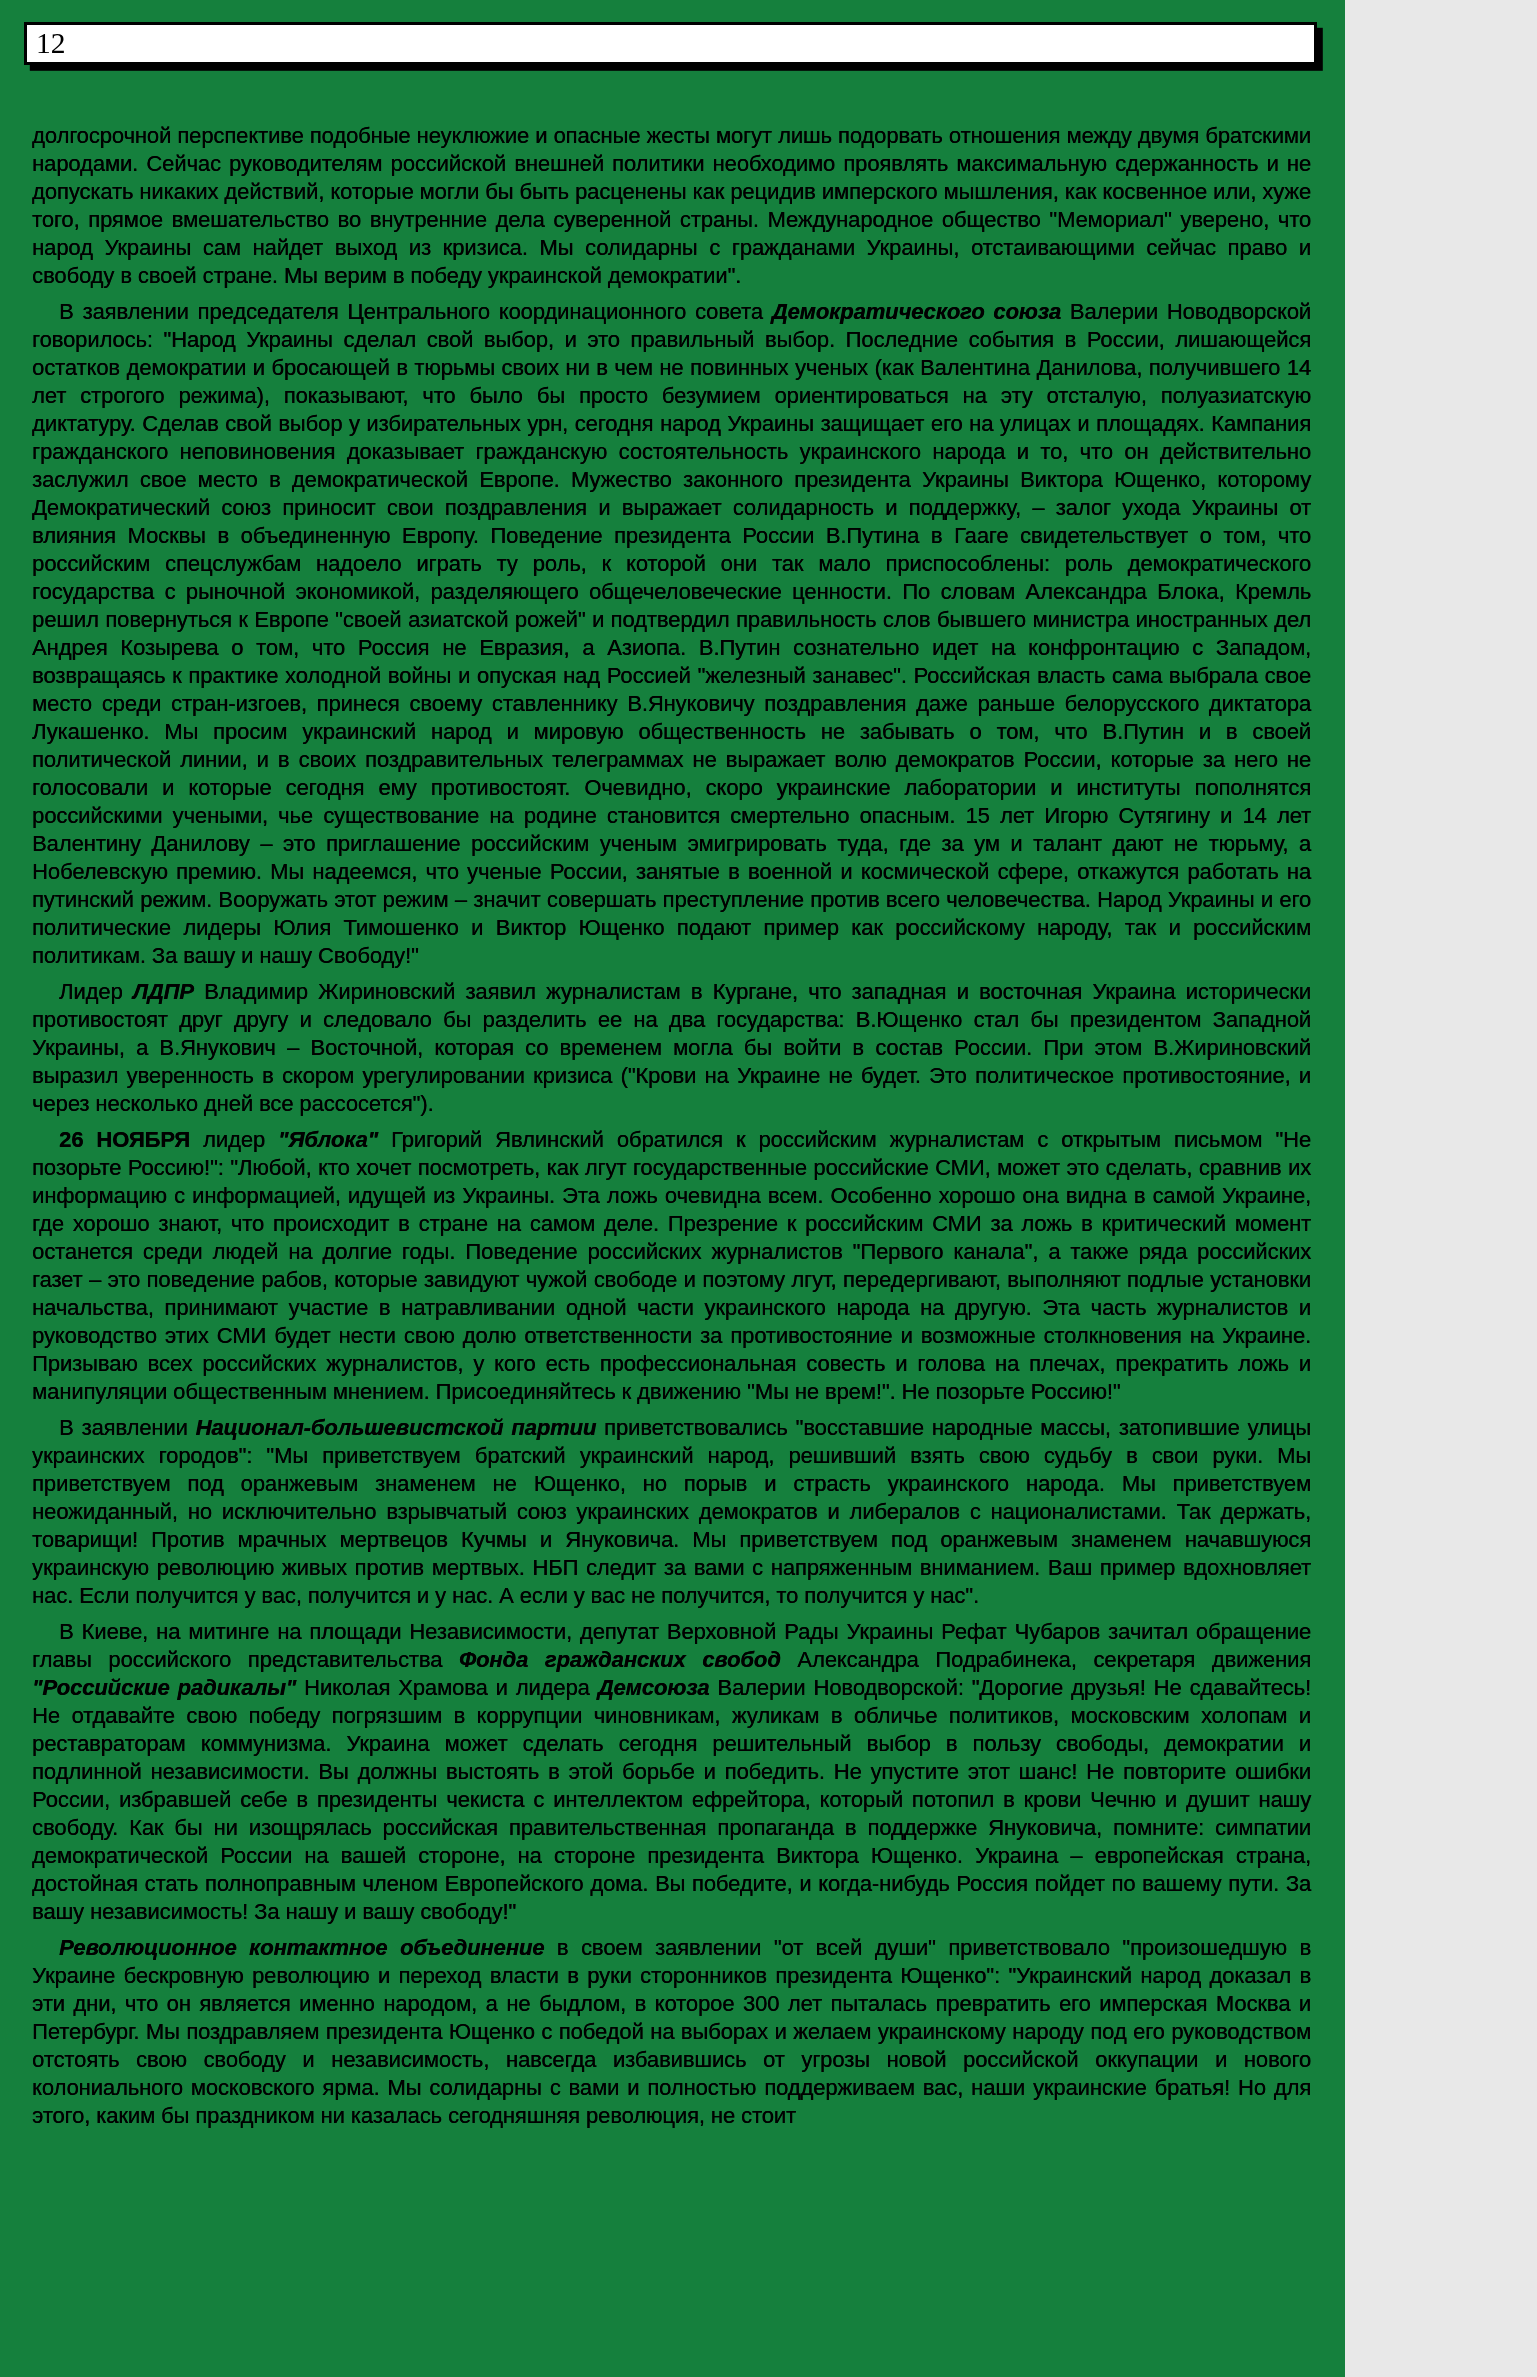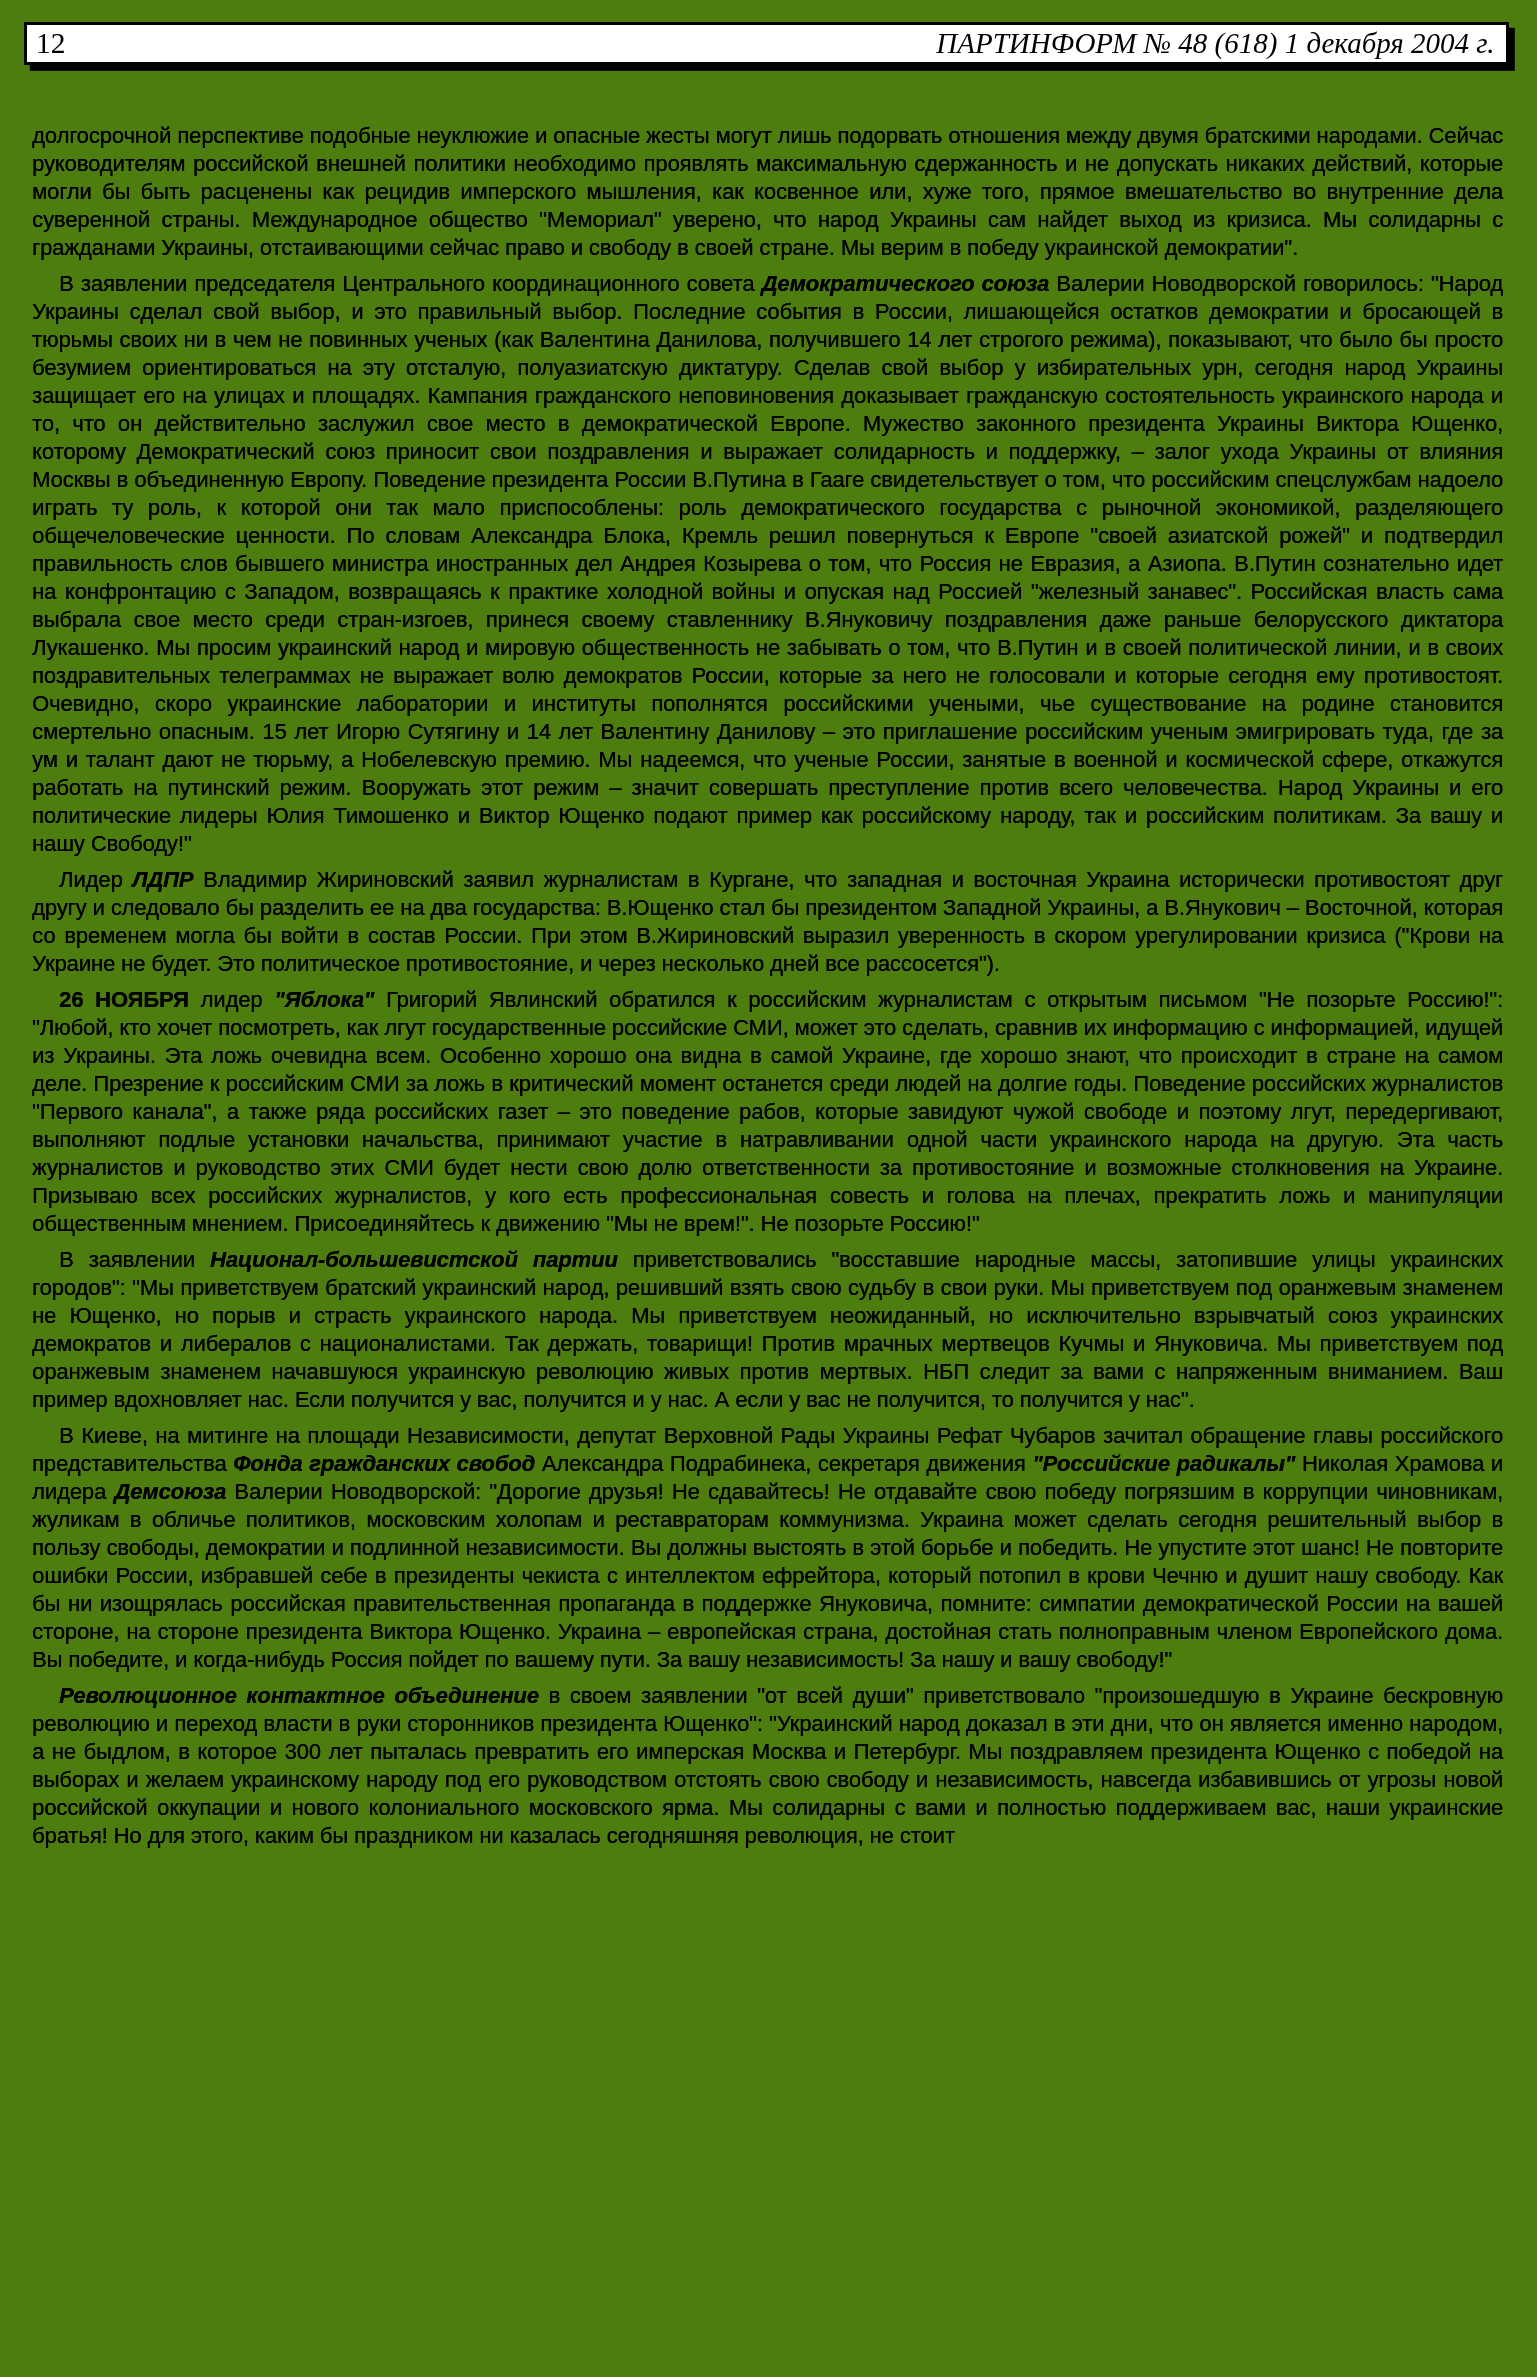--- a/index.html
+++ b/index.html
@@ -1,20 +1,20 @@
 <!DOCTYPE html>
 <html lang="ru" style="font-size:10.2px"><head>
 <meta charset="utf-8">
 <style>
   html, body { margin: 0; padding: 0; background: #e8e8e8; }
   .page {
     position: relative;
-    width: 1537px;
+    width: 1345px;
     height: 2377px;
-    background: #4d7c0f;
+    background: #15803d;
     color: #000000;
     font-family: "Liberation Sans", sans-serif;
     overflow: hidden;
     box-sizing: border-box;
   }
   .header-box {
     position: absolute;
     top: 22px;
     left: 24px;
     right: 28px;
@@ -66,21 +66,20 @@
     text-underline-offset: 3.8px;
   }
   .seg-bold { font-weight: bold; }
 </style>
 </head>
 <body>
 
 <div class="page">
   <div class="header-box">
     <span class="page-number">12</span>
-    <span class="header-title">ПАРТИНФОРМ № 48 (618) 1 декабря 2004 г.</span>
   </div>
   <div class="article-body">
       <p class="para no-indent"><span class="seg-plain">долгосрочной перспективе подобные неуклюжие и опасные жесты могут лишь подорвать отношения между двумя братскими народами. Сейчас руководителям российской внешней политики необходимо проявлять максимальную сдержанность и не допускать никаких действий, которые могли бы быть расценены как рецидив имперского мышления, как косвенное или, хуже того, прямое вмешательство во внутренние дела суверенной страны. Международное общество "Мемориал" уверено, что народ Украины сам найдет выход из кризиса. Мы солидарны с гражданами Украины, отстаивающими сейчас право и свободу в своей стране. Мы верим в победу украинской демократии".</span></p>
       <p class="para"><span class="seg-plain">В заявлении председателя Центрального координационного совета </span><span class="seg-party">Демократического союза</span><span class="seg-plain"> Валерии Новодворской говорилось: "Народ Украины сделал свой выбор, и это правильный выбор. Последние события в России, лишающейся остатков демократии и бросающей в тюрьмы своих ни в чем не повинных ученых (как Валентина Данилова, получившего 14 лет строгого режима), показывают, что было бы просто безумием ориентироваться на эту отсталую, полуазиатскую диктатуру. Сделав свой выбор у избирательных урн, сегодня народ Украины защищает его на улицах и площадях. Кампания гражданского неповиновения доказывает гражданскую состоятельность украинского народа и то, что он действительно заслужил свое место в демократической Европе. Мужество законного президента Украины Виктора Ющенко, которому Демократический союз приносит свои поздравления и выражает солидарность и поддержку, – залог ухода Украины от влияния Москвы в объединенную Европу. Поведение президента России В.Путина в Гааге свидетельствует о том, что российским спецслужбам надоело играть ту роль, к которой они так мало приспособлены: роль демократического государства с рыночной экономикой, разделяющего общечеловеческие ценности. По словам Александра Блока, Кремль решил повернуться к Европе "своей азиатской рожей" и подтвердил правильность слов бывшего министра иностранных дел Андрея Козырева о том, что Россия не Евразия, а Азиопа. В.Путин сознательно идет на конфронтацию с Западом, возвращаясь к практике холодной войны и опуская над Россией "железный занавес". Российская власть сама выбрала свое место среди стран-изгоев, принеся своему ставленнику В.Януковичу поздравления даже раньше белорусского диктатора Лукашенко. Мы просим украинский народ и мировую общественность не забывать о том, что В.Путин и в своей политической линии, и в своих поздравительных телеграммах не выражает волю демократов России, которые за него не голосовали и которые сегодня ему противостоят. Очевидно, скоро украинские лаборатории и институты пополнятся российскими учеными, чье существование на родине становится смертельно опасным. 15 лет Игорю Сутягину и 14 лет Валентину Данилову – это приглашение российским ученым эмигрировать туда, где за ум и талант дают не тюрьму, а Нобелевскую премию. Мы надеемся, что ученые России, занятые в военной и космической сфере, откажутся работать на путинский режим. Вооружать этот режим – значит совершать преступление против всего человечества. Народ Украины и его политические лидеры Юлия Тимошенко и Виктор Ющенко подают пример как российскому народу, так и российским политикам. За вашу и нашу Свободу!"</span></p>
       <p class="para"><span class="seg-plain">Лидер </span><span class="seg-party">ЛДПР</span><span class="seg-plain"> Владимир Жириновский заявил журналистам в Кургане, что западная и восточная Украина исторически противостоят друг другу и следовало бы разделить ее на два государства: В.Ющенко стал бы президентом Западной Украины, а В.Янукович – Восточной, которая со временем могла бы войти в состав России. При этом В.Жириновский выразил уверенность в скором урегулировании кризиса ("Крови на Украине не будет. Это политическое противостояние, и через несколько дней все рассосется").</span></p>
       <p class="para"><span class="seg-bold">26 НОЯБРЯ</span><span class="seg-plain"> лидер </span><span class="seg-party">"Яблока"</span><span class="seg-plain"> Григорий Явлинский обратился к российским журналистам с открытым письмом "Не позорьте Россию!": "Любой, кто хочет посмотреть, как лгут государственные российские СМИ, может это сделать, сравнив их информацию с информацией, идущей из Украины. Эта ложь очевидна всем. Особенно хорошо она видна в самой Украине, где хорошо знают, что происходит в стране на самом деле. Презрение к российским СМИ за ложь в критический момент останется среди людей на долгие годы. Поведение российских журналистов "Первого канала", а также ряда российских газет – это поведение рабов, которые завидуют чужой свободе и поэтому лгут, передергивают, выполняют подлые установки начальства, принимают участие в натравливании одной части украинского народа на другую. Эта часть журналистов и руководство этих СМИ будет нести свою долю ответственности за противостояние и возможные столкновения на Украине. Призываю всех российских журналистов, у кого есть профессиональная совесть и голова на плечах, прекратить ложь и манипуляции общественным мнением. Присоединяйтесь к движению "Мы не врем!". Не позорьте Россию!"</span></p>
       <p class="para"><span class="seg-plain">В заявлении </span><span class="seg-party">Национал-большевистской партии</span><span class="seg-plain"> приветствовались "восставшие народные массы, затопившие улицы украинских городов": "Мы приветствуем братский украинский народ, решивший взять свою судьбу в свои руки. Мы приветствуем под оранжевым знаменем не Ющенко, но порыв и страсть украинского народа. Мы приветствуем неожиданный, но исключительно взрывчатый союз украинских демократов и либералов с националистами. Так держать, товарищи! Против мрачных мертвецов Кучмы и Януковича. Мы приветствуем под оранжевым знаменем начавшуюся украинскую революцию живых против мертвых. НБП следит за вами с напряженным вниманием. Ваш пример вдохновляет нас. Если получится у вас, получится и у нас. А если у вас не получится, то получится у нас".</span></p>
       <p class="para"><span class="seg-plain">В Киеве, на митинге на площади Независимости, депутат Верховной Рады Украины Рефат Чубаров зачитал обращение главы российского представительства </span><span class="seg-party">Фонда гражданских свобод</span><span class="seg-plain"> Александра Подрабинека, секретаря движения </span><span class="seg-party">"Российские радикалы"</span><span class="seg-plain"> Николая Храмова и лидера </span><span class="seg-party">Демсоюза</span><span class="seg-plain"> Валерии Новодворской: "Дорогие друзья! Не сдавайтесь! Не отдавайте свою победу погрязшим в коррупции чиновникам, жуликам в обличье политиков, московским холопам и реставраторам коммунизма. Украина может сделать сегодня решительный выбор в пользу свободы, демократии и подлинной независимости. Вы должны выстоять в этой борьбе и победить. Не упустите этот шанс! Не повторите ошибки России, избравшей себе в президенты чекиста с интеллектом ефрейтора, который потопил в крови Чечню и душит нашу свободу. Как бы ни изощрялась российская правительственная пропаганда в поддержке Януковича, помните: симпатии демократической России на вашей стороне, на стороне президента Виктора Ющенко. Украина – европейская страна, достойная стать полноправным членом Европейского дома. Вы победите, и когда-нибудь Россия пойдет по вашему пути. За вашу независимость! За нашу и вашу свободу!"</span></p>
       <p class="para"><span class="seg-party">Революционное контактное объединение</span><span class="seg-plain"> в своем заявлении "от всей души" приветствовало "произошедшую в Украине бескровную революцию и переход власти в руки сторонников президента Ющенко": "Украинский народ доказал в эти дни, что он является именно народом, а не быдлом, в которое 300 лет пыталась превратить его имперская Москва и Петербург. Мы поздравляем президента Ющенко с победой на выборах и желаем украинскому народу под его руководством отстоять свою свободу и независимость, навсегда избавившись от угрозы новой российской оккупации и нового колониального московского ярма. Мы солидарны с вами и полностью поддерживаем вас, наши украинские братья! Но для этого, каким бы праздником ни казалась сегодняшняя революция, не стоит</span></p>
     </div>

